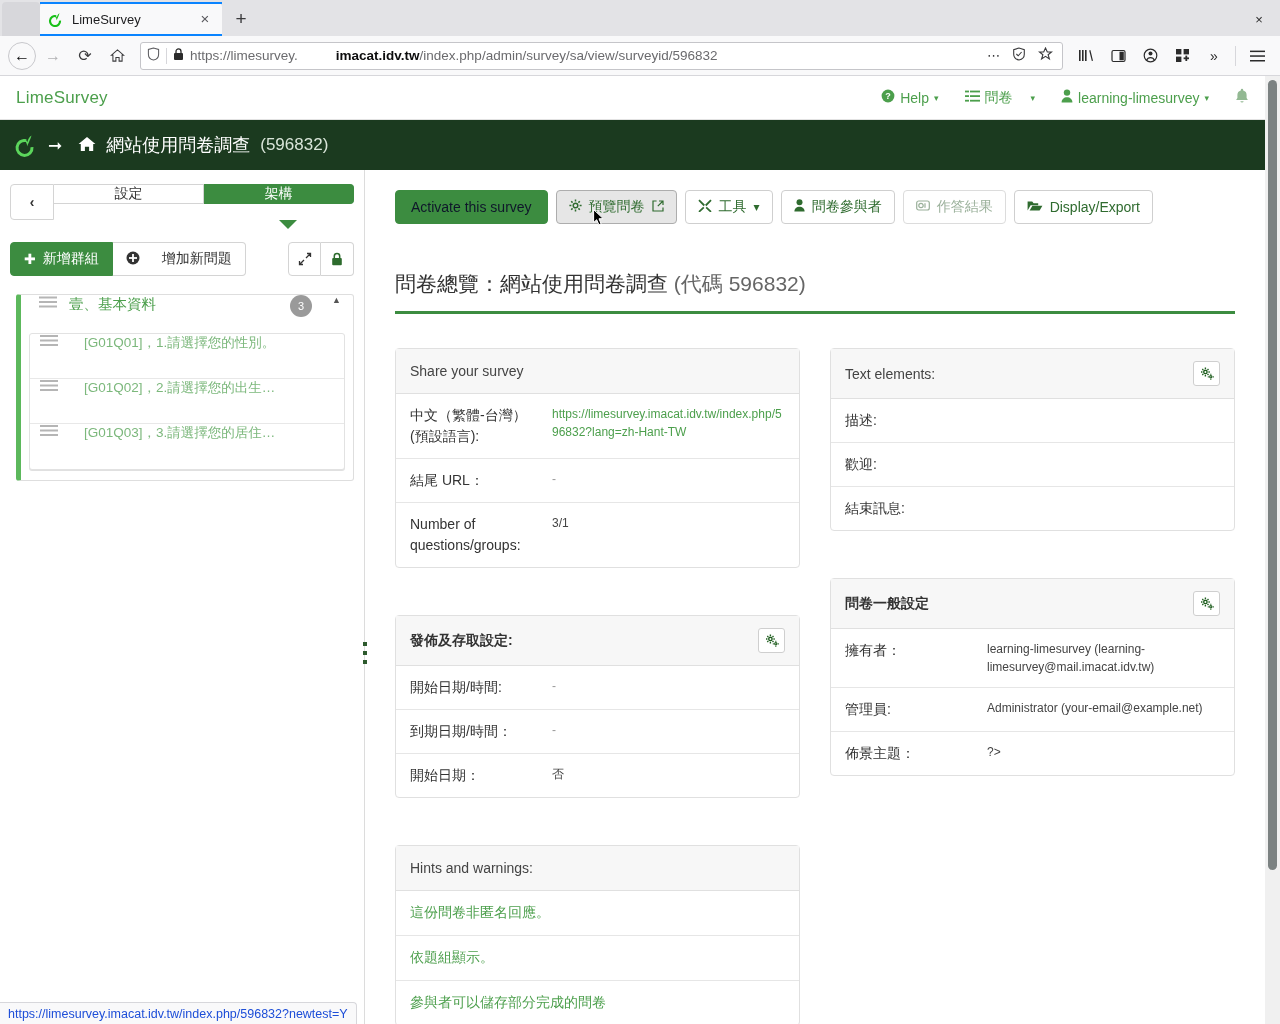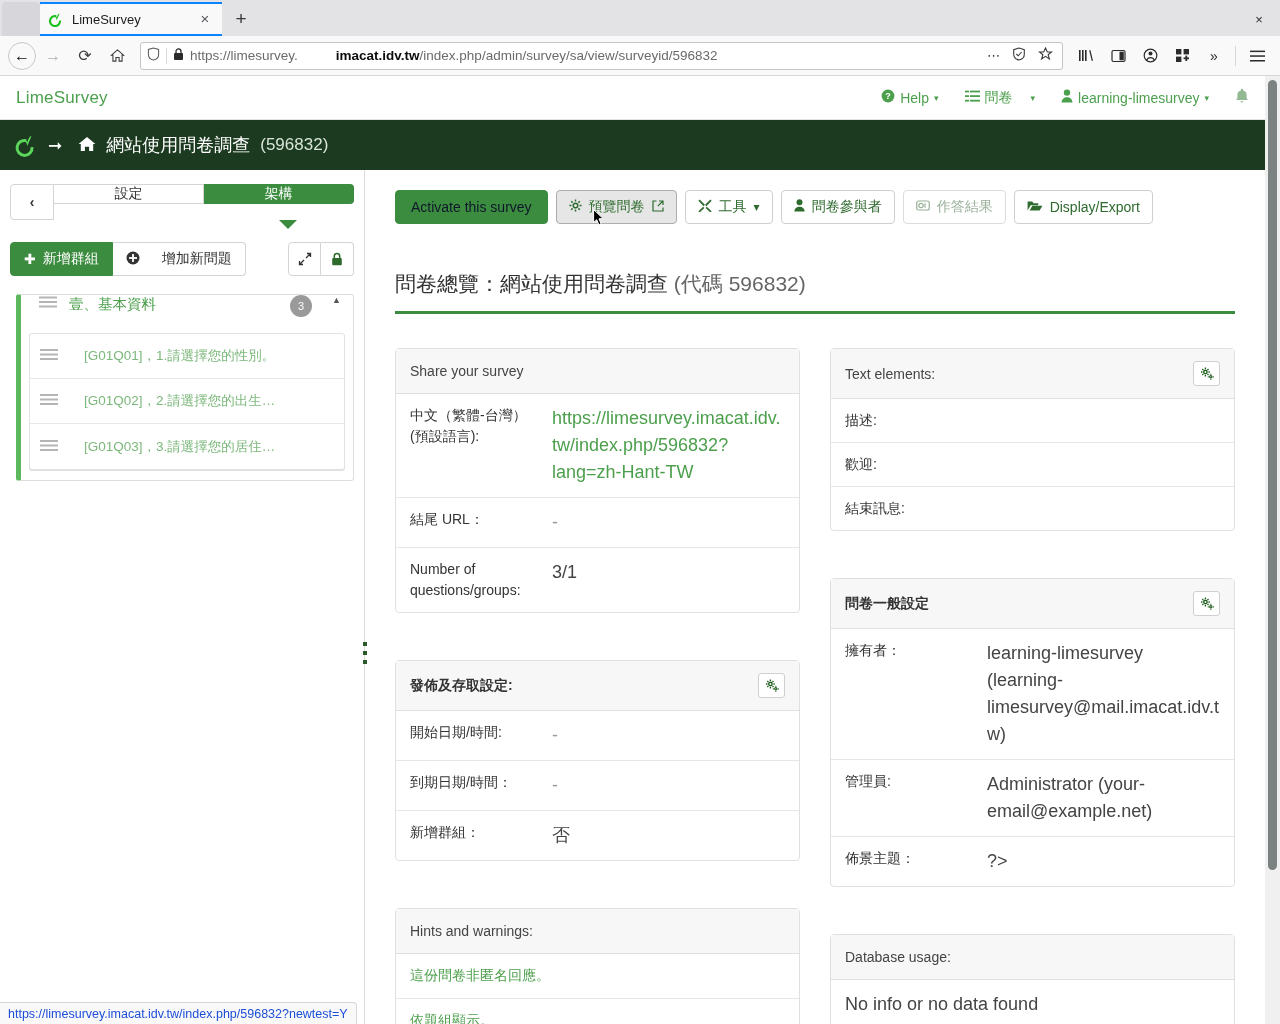--- a/index.html
+++ b/index.html
@@ -141,21 +141,21 @@
   .group-head { display: flex; align-items: flex-start; height: 38px; padding: 0 12px 0 18px; gap: 12px; }
   .grip { color: #b5b5b5; font-size: 16px; line-height: 1; letter-spacing: 0; }
   .group-name { font-size: 14.5px; color: #4c9f4c; }
   .group-count {
     margin-left: auto; width: 22px; height: 22px; border-radius: 50%; background: #9a9a9a;
     color: #fff; font-size: 11px; display: flex; align-items: center; justify-content: center;
   }
   .group-collapse { font-size: 9px; color: #555; margin-left: 8px; }
   .q-list { margin: 0 8px 10px 8px; border: 1px solid #e2e2e2; border-radius: 3px; background:#fff;
             box-shadow: 0 1px 0 rgba(0,0,0,.12); }
-  .q-item { display: flex; align-items: center; height: 45px; padding: 0 10px; gap: 26px;
+  .q-item { display: flex; height: 45px; padding: 0 10px; gap: 26px;
             border-bottom: 1px solid #e8e8e8; }
   .q-item:last-child { border-bottom: 0; }
   .q-label { font-size: 13.5px; color: #7cb87c; white-space: nowrap; overflow: hidden; }
 
   .side-handle { position: absolute; right: -5px; top: 472px; width: 9px; height: 22px;
                  display: flex; flex-direction: column; justify-content: space-between; align-items: center; }
   .side-handle i { width: 4px; height: 4px; background: #2d5a2d; display: block; }
 
   
   .mainarea { flex: 1; padding: 20px 30px 0 30px; overflow: hidden; }
@@ -187,21 +187,21 @@
   }
   .panel-head.bold { font-weight: bold; color: #333; }
   .gear-btn {
     margin-left: auto; width: 27px; height: 25px; border: 1px solid #cfcfcf; border-radius: 3px;
     background: #fff; display: flex; align-items: center; justify-content: center;
     font-size: 12px; color: #1f5e1f;
   }
   .prow { display: flex; padding: 11px 14px; border-bottom: 1px solid #e6e6e6; gap: 10px; align-items: flex-start; }
   .prow:last-child { border-bottom: 0; }
   .pkey { font-size: 14px; color: #333; width: 132px; flex: none; line-height: 1.5; }
-  .pval { font-size: 18px; color: #444; line-height: 1.5; word-break: break-word; flex: 1; }
+  .pval { font-size: 12px; color: #444; line-height: 1.5; word-break: break-word; flex: 1; }
   .pval.link { color: #4c9f4c; }
   .pval.muted { color: #999; }
   .hintrow { padding: 13px 14px; border-bottom: 1px solid #e6e6e6; font-size: 14px; color: #4c9f4c; }
   .hintrow:last-child { border-bottom: 0; }
 
   
   .statusbar {
     position: absolute; left: 0; bottom: 0; height: 22px; background: #f9f9fa;
     border: 1px solid #d7d7db; border-left: 0; border-bottom: 0; border-radius: 0 4px 0 0;
     display: flex; align-items: center; padding: 0 8px; font-size: 12.5px; color: #1d4ed8;
@@ -583,21 +583,21 @@
                 </div>
                 <div class="prow">
                   <div class="pkey">開始日期/時間:</div>
                   <div class="pval muted">-</div>
                 </div>
                 <div class="prow">
                   <div class="pkey">到期日期/時間：</div>
                   <div class="pval muted">-</div>
                 </div>
                 <div class="prow">
-                  <div class="pkey">新增群組：</div>
+                  <div class="pkey">開始日期：</div>
                   <div class="pval">否</div>
                 </div>
               </div>
 
               <div class="panel">
                 <div class="panel-head">Hints and warnings:</div>
                 <div class="hintrow">這份問卷非匿名回應。</div>
                 <div class="hintrow">依題組顯示。</div>
                 <div class="hintrow">參與者可以儲存部分完成的問卷</div>
 
@@ -652,26 +652,20 @@
                 <div class="prow">
                   <div class="pkey">管理員:</div>
                   <div class="pval">Administrator (your-email@example.net)</div>
                 </div>
                 <div class="prow">
                   <div class="pkey">佈景主題：</div>
                   <div class="pval">?&gt;</div>
                 </div>
               </div>
 
-              <div class="panel">
-                <div class="panel-head">Database usage:</div>
-                <div class="prow">
-                  <div class="pval">No info or no data found</div>
-                </div>
-              </div>
 
             </div>
           </div>
         </div>
       </div>
     </div>
 
     <div class="vscroll">
       <div class="thumb"></div>
     </div>

